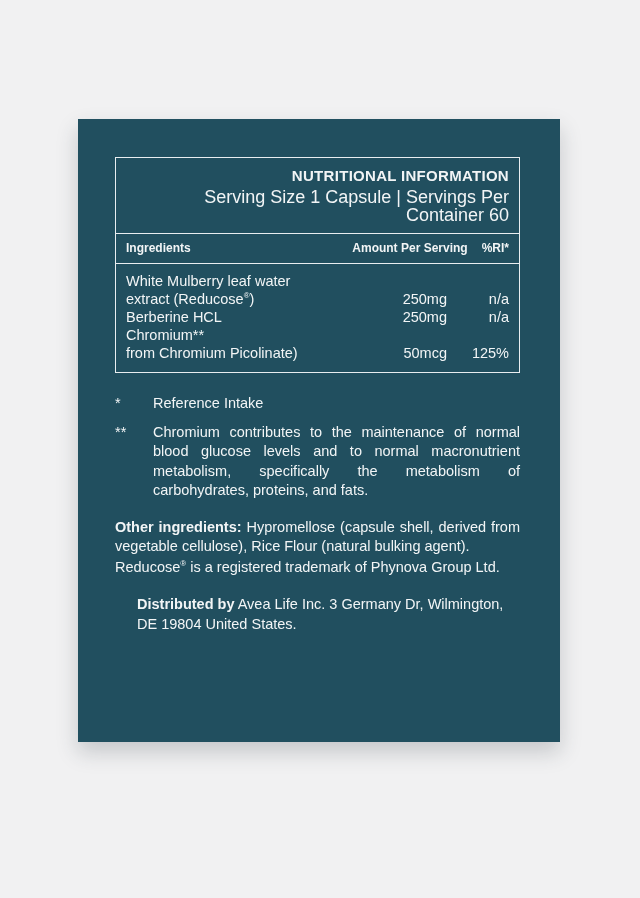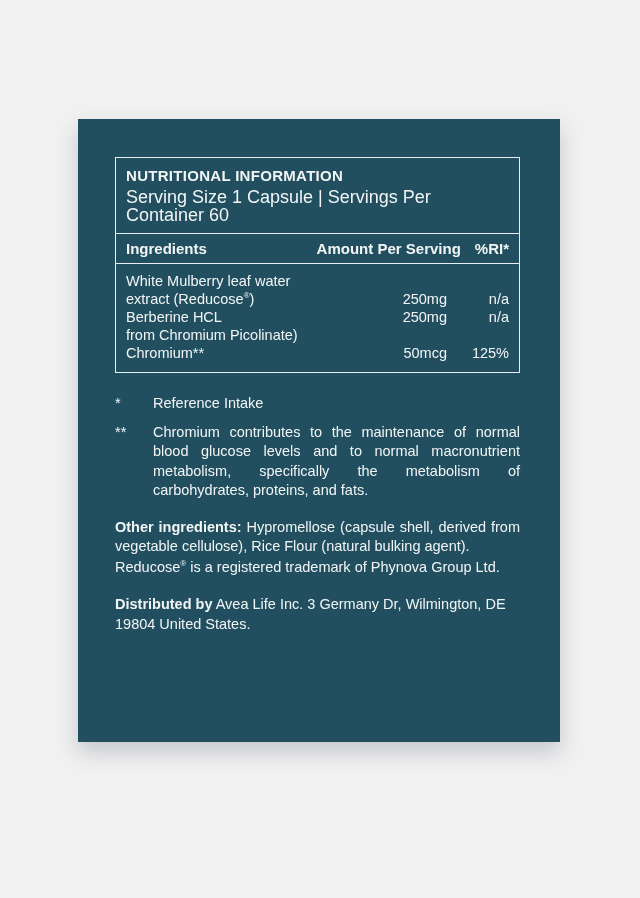--- a/index.html
+++ b/index.html
@@ -21,37 +21,38 @@
   }
 
   
   .facts {
     border: 1px solid var(--border-color, #e9eef0);
     margin-bottom: 21px;
   }
   .facts-head {
     padding: 8px 10px 9px 10px;
     border-bottom: 1px solid var(--border-color, #e9eef0);
+    text-align: right;
   }
   .t-title {
     font-size: 15px;
     font-weight: 700;
     letter-spacing: 0.3px;
     margin-bottom: 3px;
     line-height: 19px;
   }
   .t-serving { font-size: 18px; line-height: 18px; }
 
   .cols {
     display: flex;
     align-items: baseline;
     padding: 5px 10px;
     border-bottom: 1px solid var(--border-color, #e9eef0);
     font-weight: 700;
-    font-size: 15px;
+    font-size: 12px;
     line-height: 19px;
   }
   .c-ing { flex: 1; }
   .c-ri { margin-left: 14px; }
 
   .t-rows {
     padding: 8px 10px 10px 10px;
     display: flex;
     flex-direction: column;
     gap: 0;
@@ -87,21 +88,21 @@
     margin-bottom: 9px;
   }
   .footnote:last-child { margin-bottom: 0; }
   .para {
     font-size: 14.5px;
     line-height: 19.3px;
   }
   .justify { text-align: justify; }
   .p-other { margin-bottom: 2px; }
   .p-trademark { margin-bottom: 18px; }
-  .p-distributed { margin-bottom: 9px; }
+  .p-distributed { margin-bottom: 9px; margin-left: 22px; }
   .bold { font-weight: 700; }
 </style>
 </head>
 <body>
 
 <div class="card">
 
   <div class="facts">
     <div class="facts-head">
       <div class="t-title">NUTRITIONAL INFORMATION</div>
@@ -126,22 +127,22 @@
       </div>
 
       <div class="i-row">
         <div class="i-name">Berberine HCL</div>
         <div class="i-amt">250mg</div>
         <div class="i-ri">n/a</div>
       </div>
 
       <div class="i-row">
         <div class="i-name">
+          <div>Chromium**</div>
           <div>from Chromium Picolinate)</div>
-          <div>Chromium**</div>
         </div>
         <div class="i-amt">50mcg</div>
         <div class="i-ri">125%</div>
       </div>
 
     </div>
   </div>
 
 
   <div class="footnotes">

